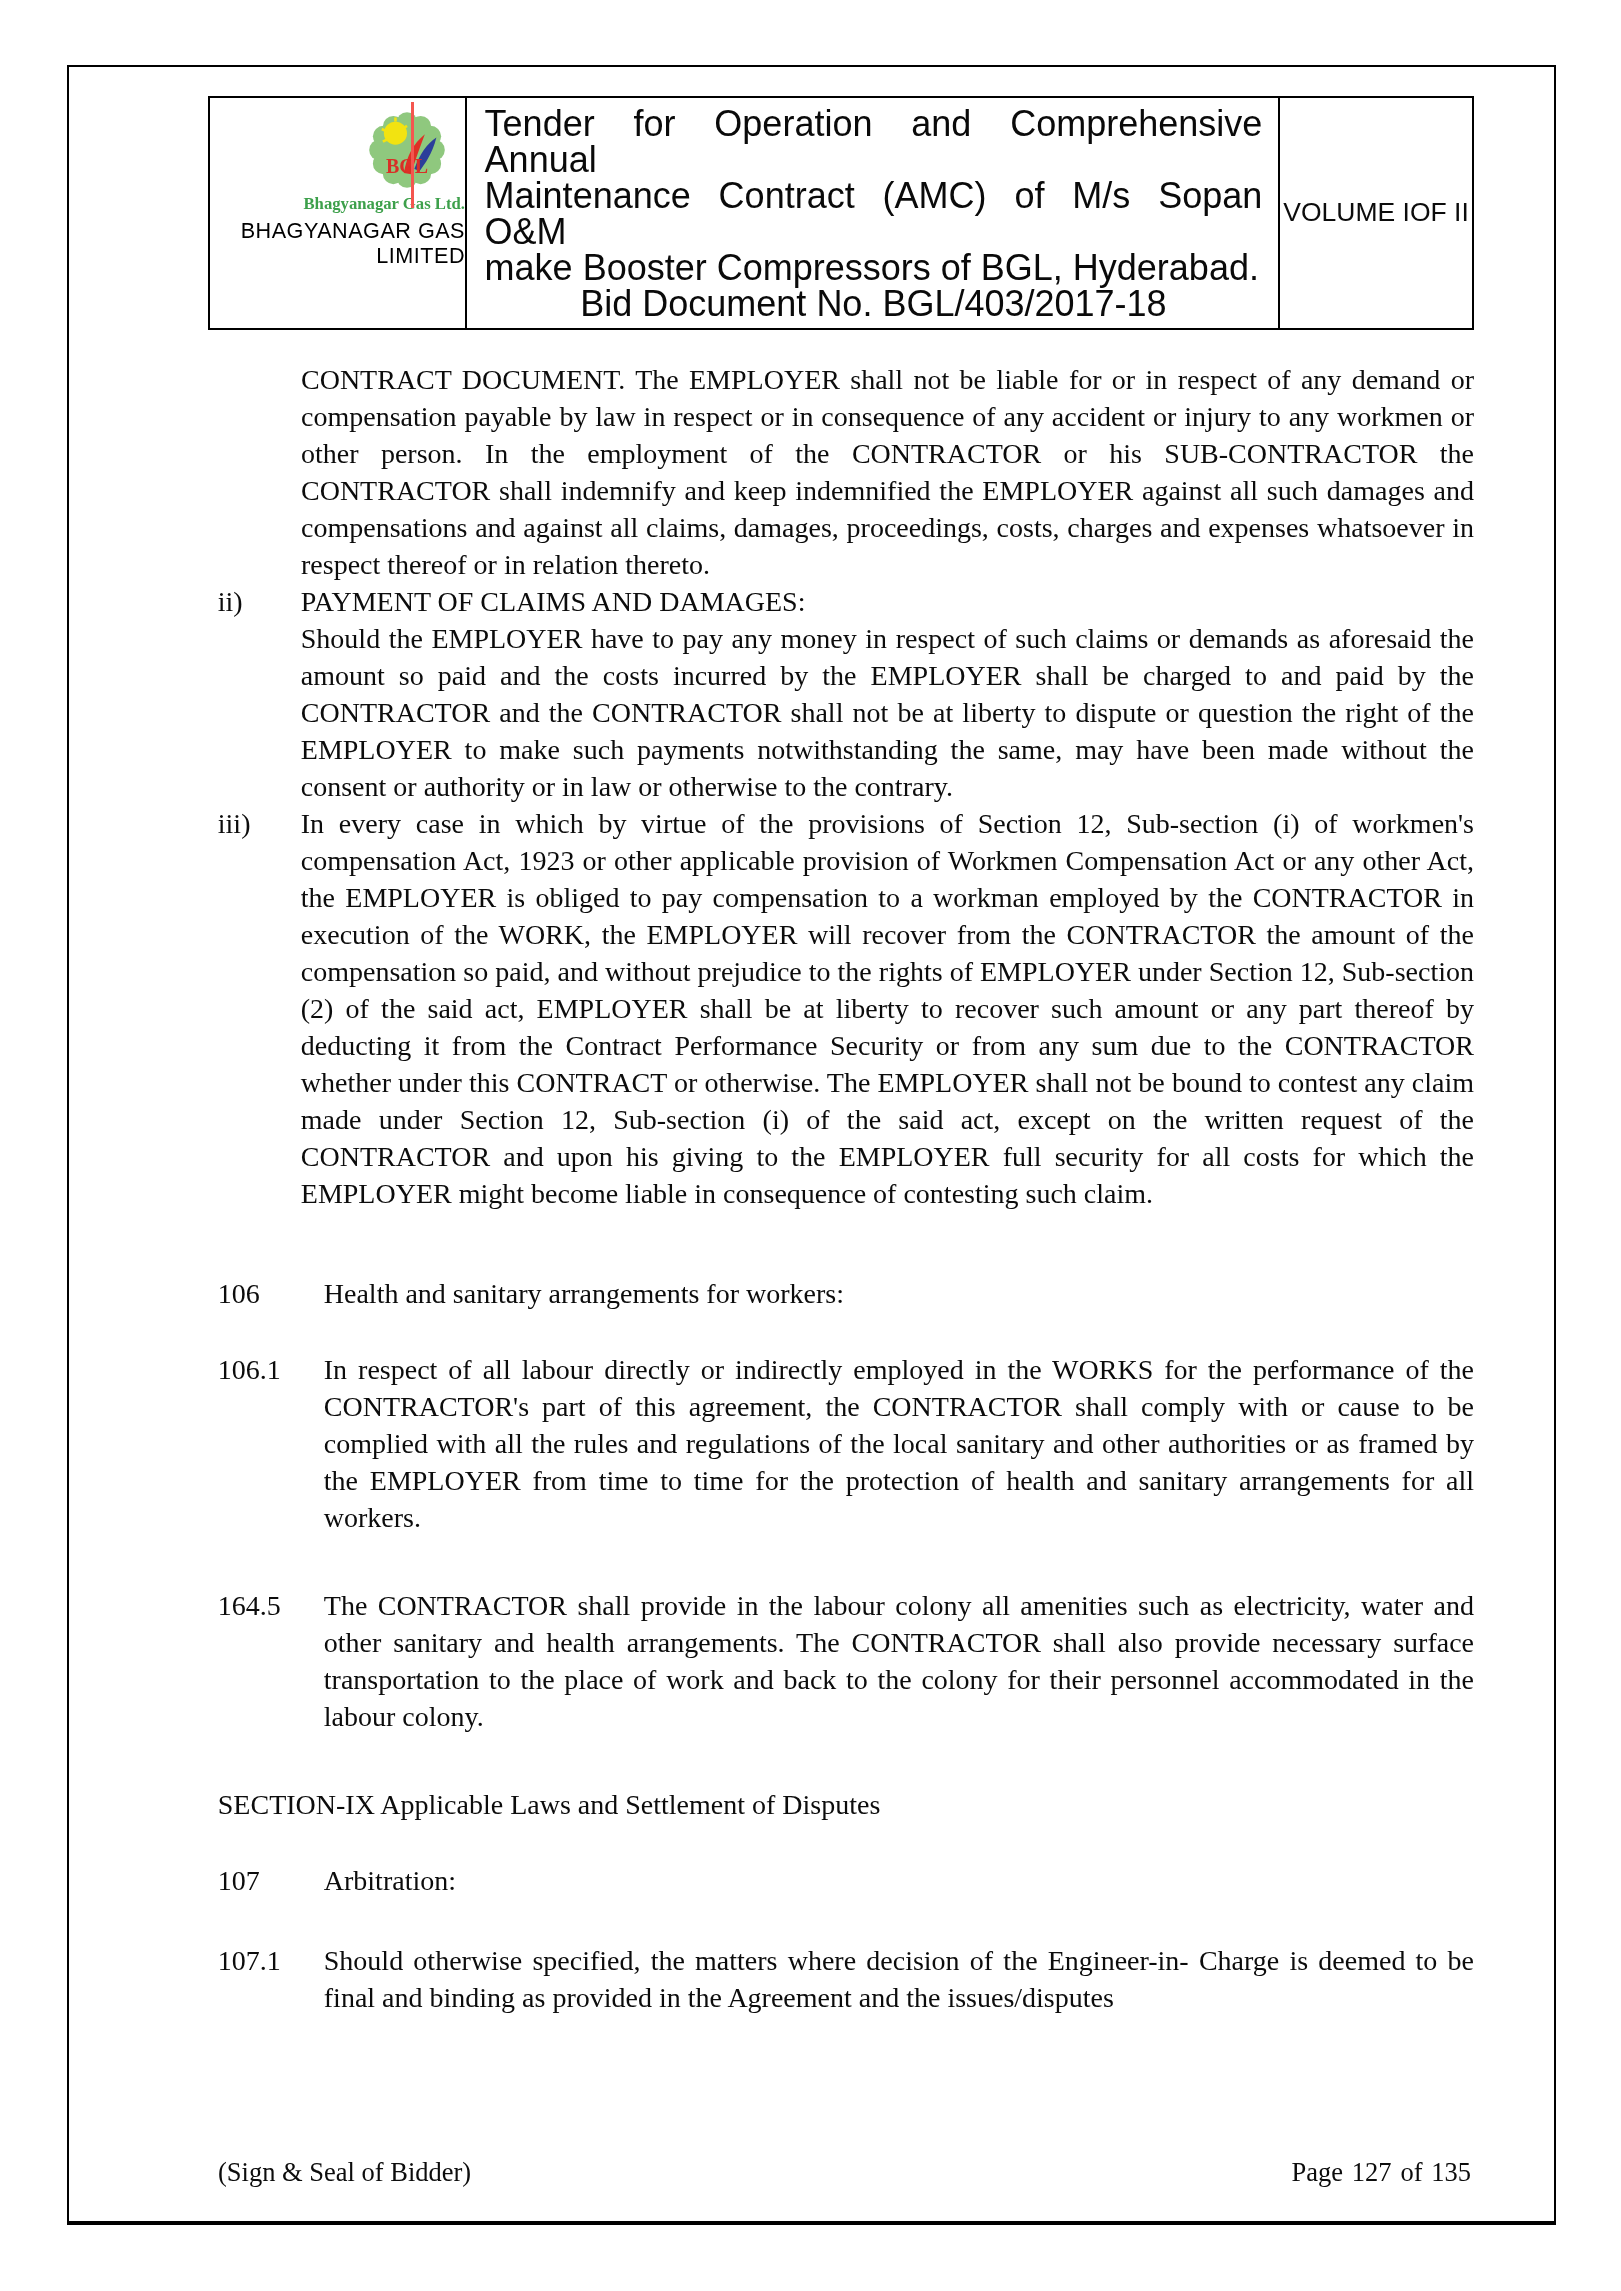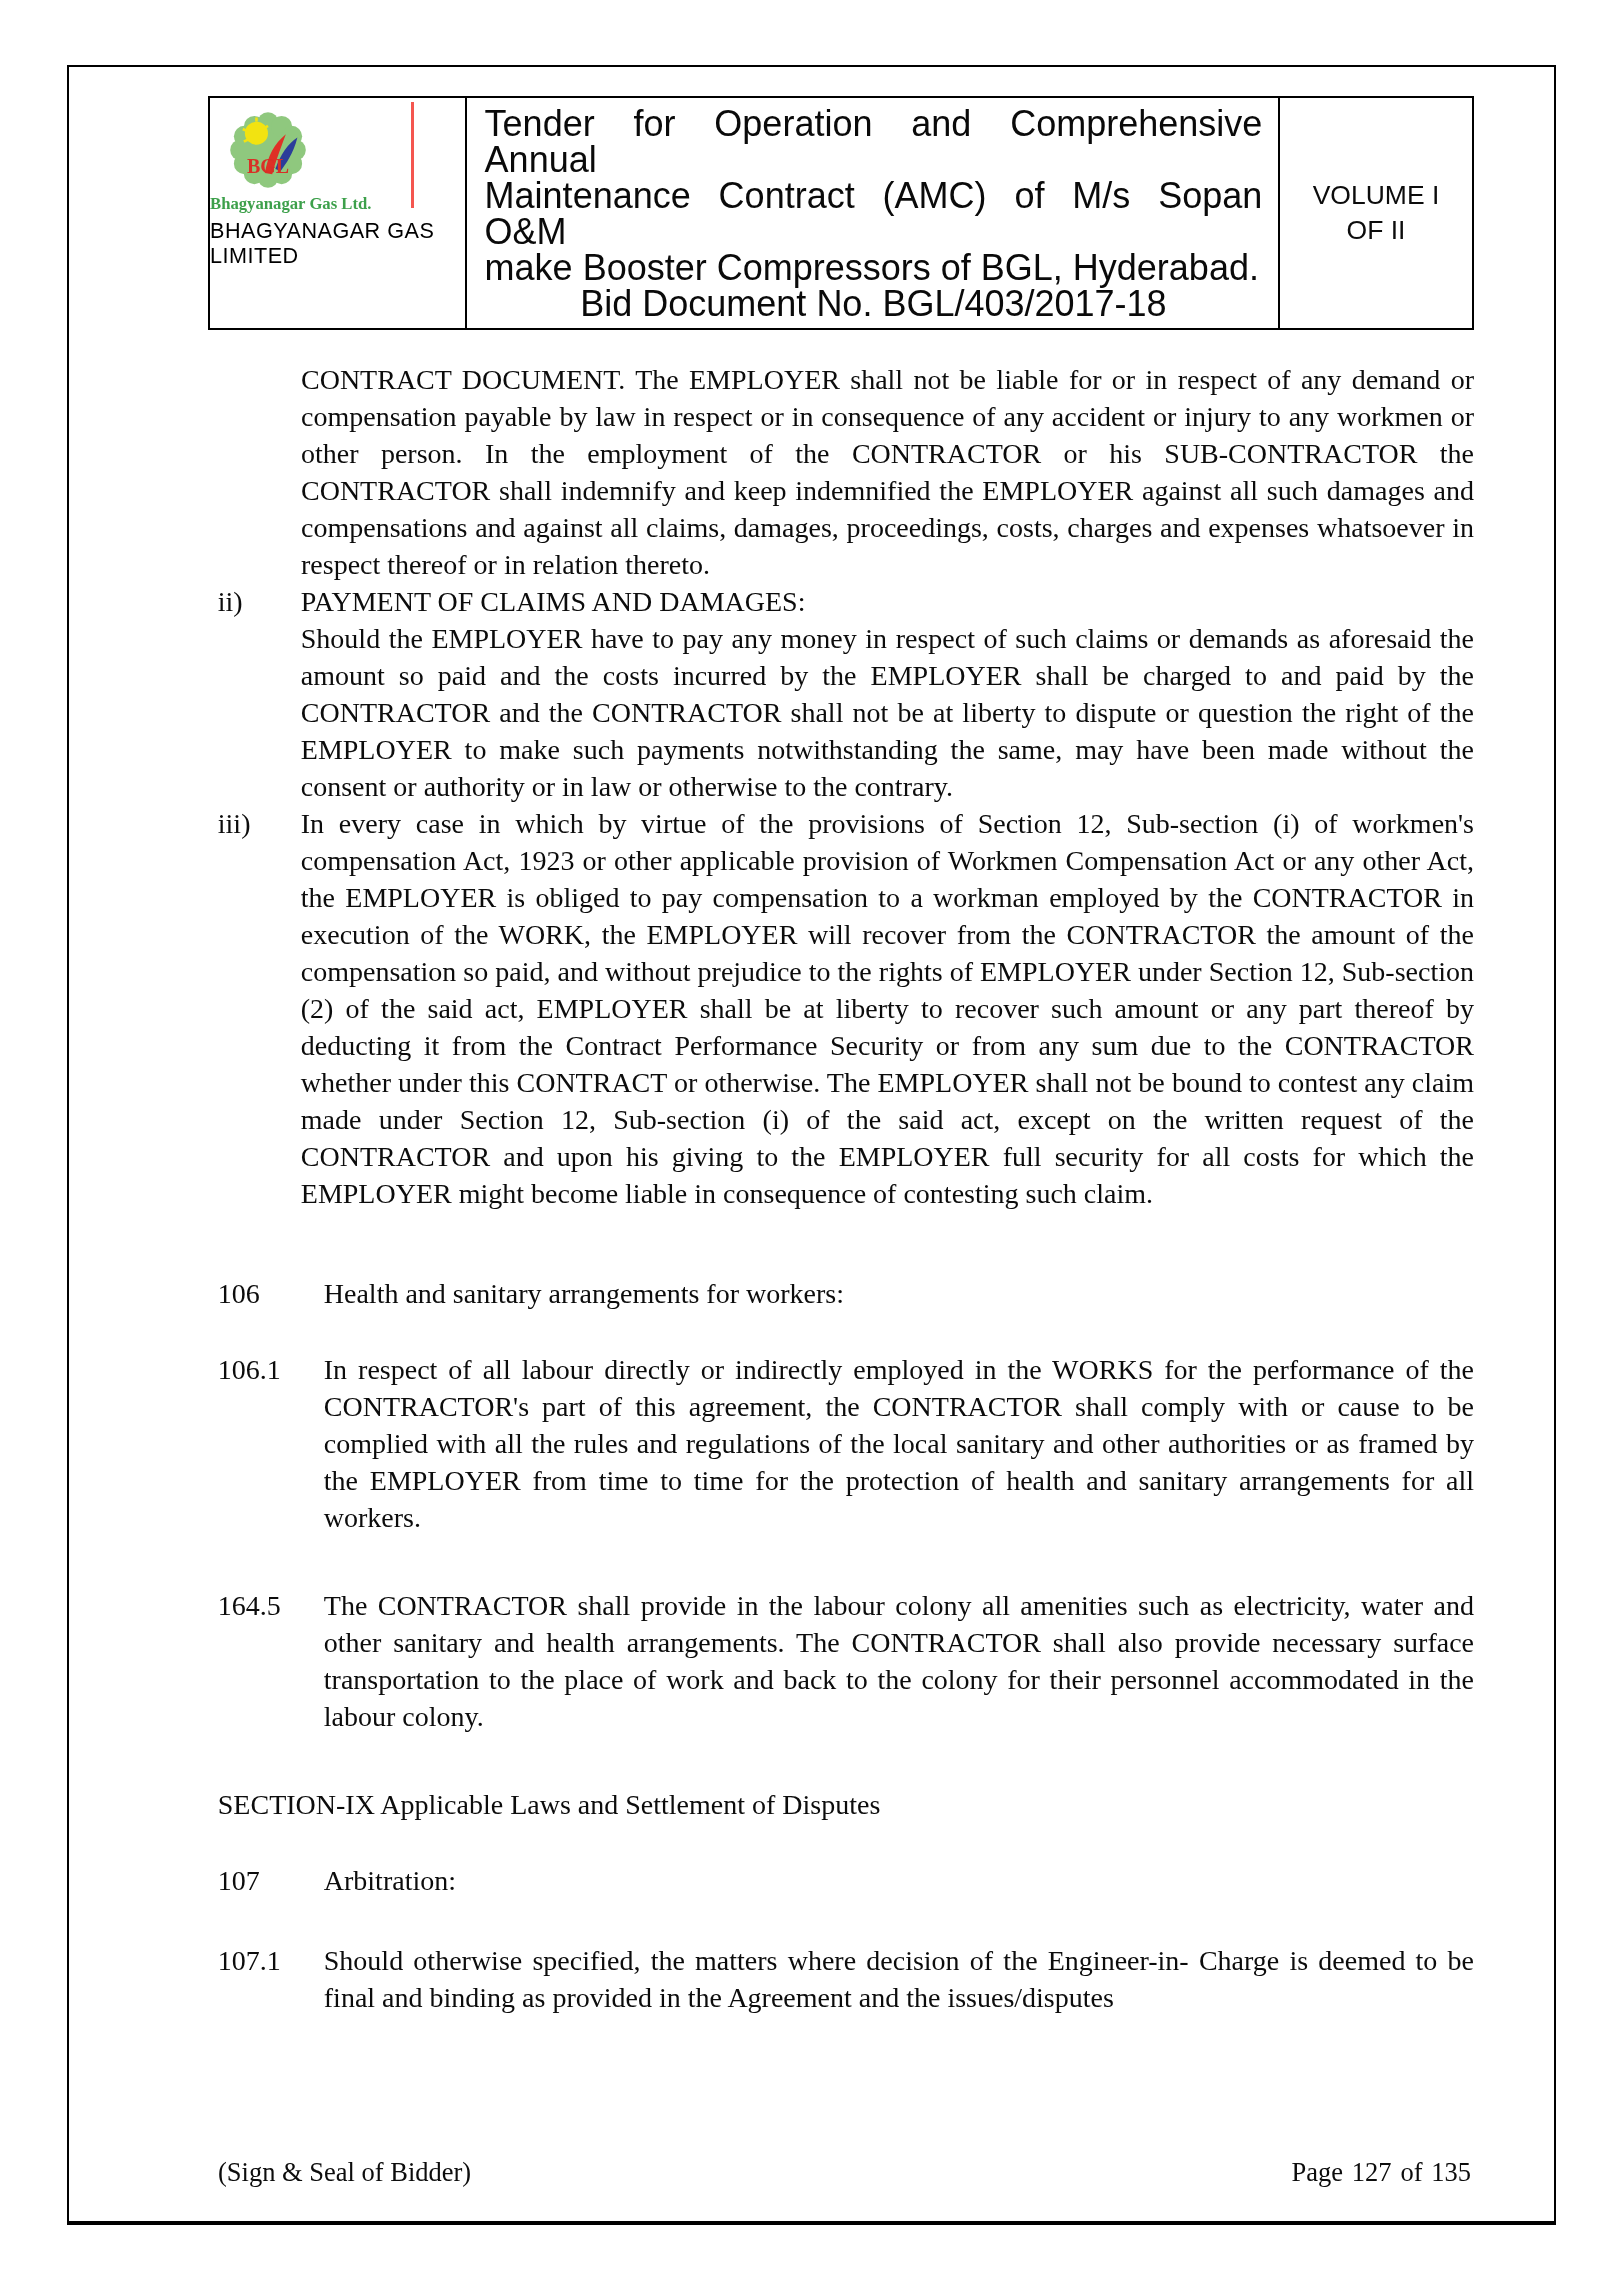--- a/index.html
+++ b/index.html
@@ -15,34 +15,34 @@
   .content { margin: 29px 80px 0 139px; }
 
   
   .hdr-table {
     display: flex; border: 2px solid #000; width: 100%; box-sizing: border-box;
     font-family: "Liberation Sans", sans-serif;
   }
   .cell { box-sizing: border-box; }
   .cell-logo {
     width: 257px; border-right: 2px solid #000; position: relative;
-    text-align: left; padding-top: 9.8px; padding-bottom: 19px;
+    text-align: right; padding-top: 9.8px; padding-bottom: 19px;
   }
   .logo-redline { position: absolute; right: 51px; top: 3.9px; width: 2.9px; height: 106px; }
   .logo-sub { font-size: 16.7px; font-weight: bold; font-family: "Liberation Serif", serif; margin-top: -2px; }
   .company-name { font-size: 21.6px; line-height: 25.5px; color: #000; margin-top: 3.9px; letter-spacing: 0.5px; }
   .cell-title {
     flex: 1; border-right: 2px solid #000; padding: 7.8px 15.7px 5.9px 17.6px;
     font-size: 36px; line-height: 36px; color: #0a0a0a;
   }
   .t-line { text-align: justify; }
   .t-line.stretch { text-align-last: justify; }
   .t-line.center { text-align: center; }
   .cell-vol {
-    width: 192px; display: flex; flex-direction: column; justify-content: center;
+    width: 192px; display: flex; flex-direction: row; justify-content: center;
     align-items: center; font-size: 26.5px; line-height: 35px;
   }
 
   
   .body-text { margin-top: 31px; font-size: 28px; line-height: 37px; }
   .blk { margin-left: 9.8px; }
   .just { text-align: justify; }
   .para-plain { margin-left: 93px; }
   .hang-sm { display: grid; grid-template-columns: 83px 1fr; margin-left: 9.8px; }
   .hang-lg { display: grid; grid-template-columns: 106px 1fr; margin-left: 9.8px; }

